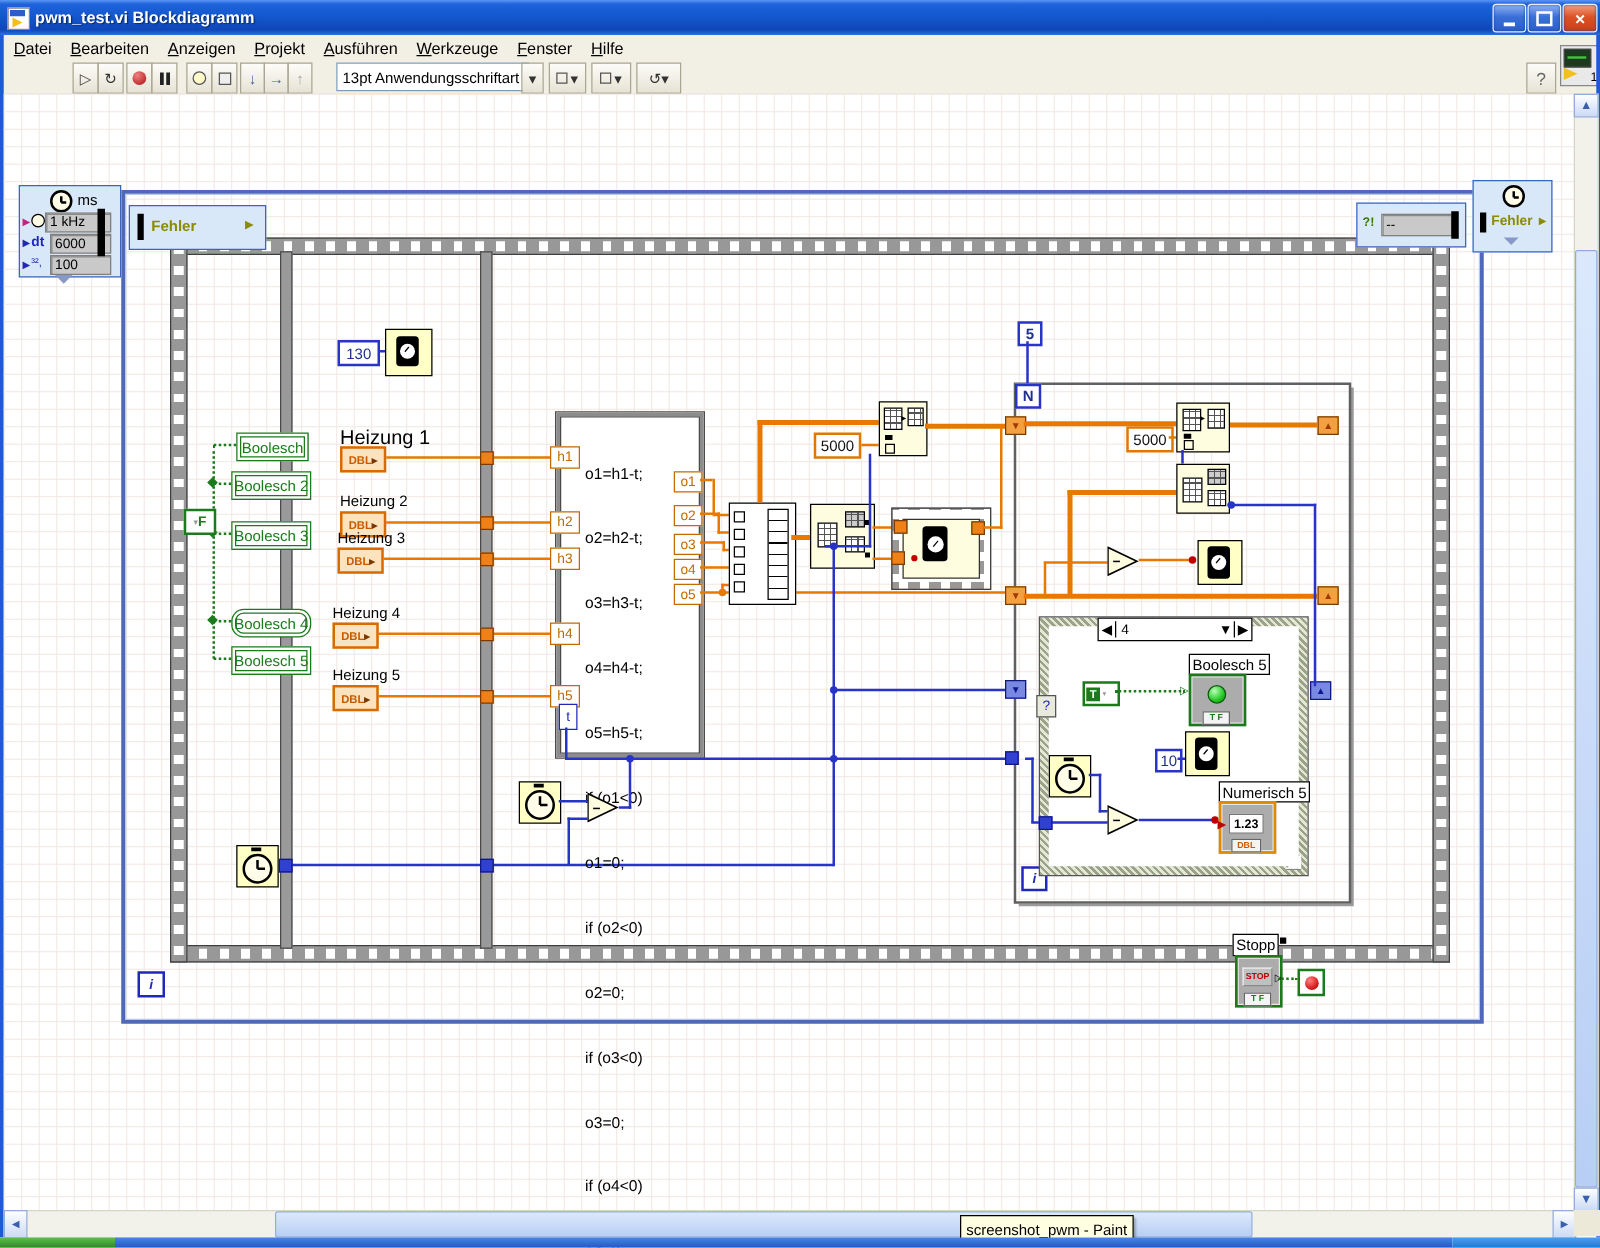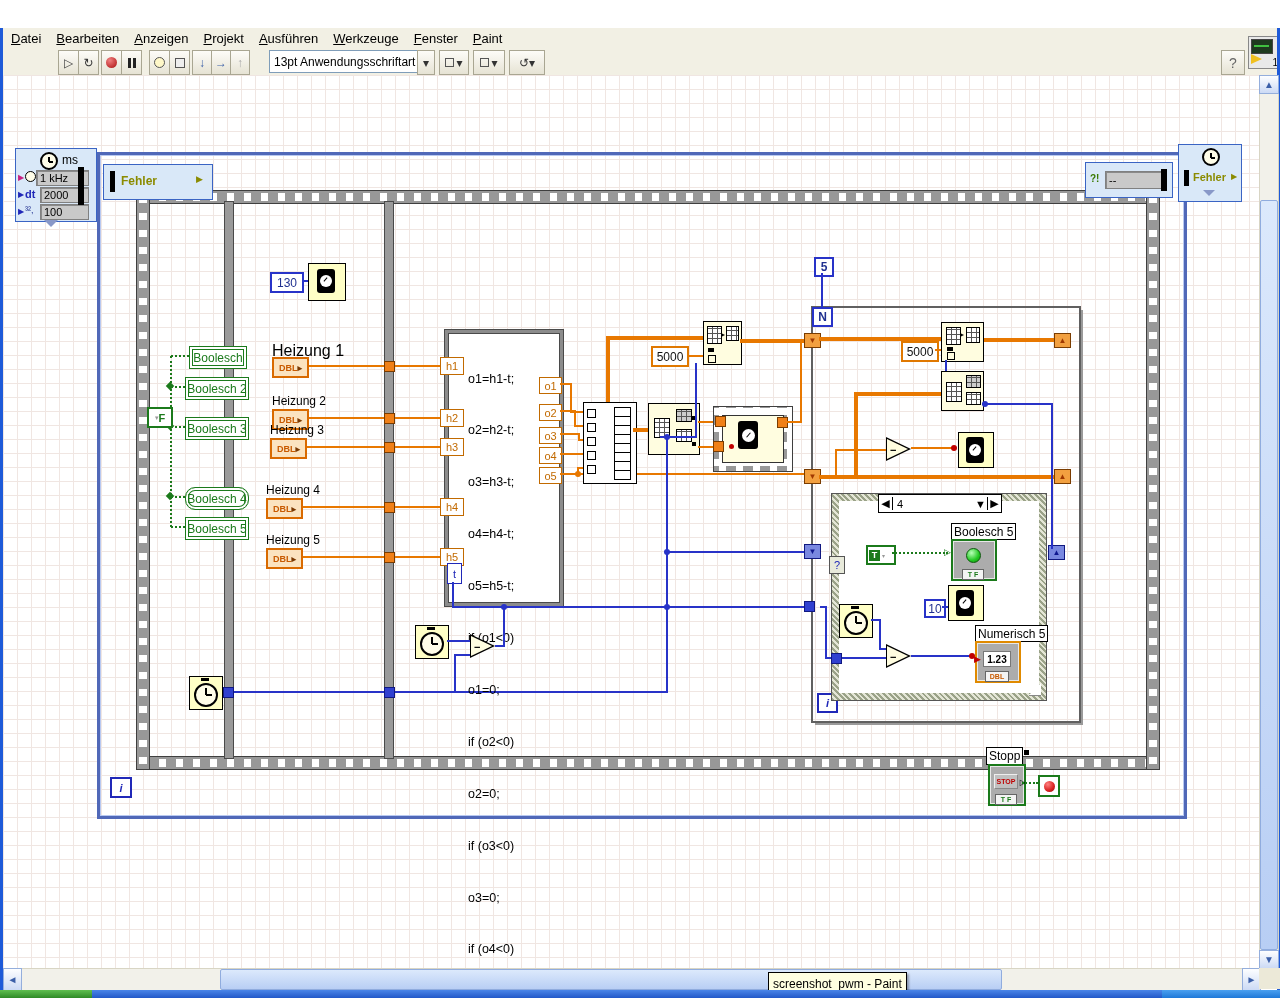--- a/index.html
+++ b/index.html
@@ -89,30 +89,46 @@
     display:flex;align-items:center;justify-content:center;font-size:10px;font-weight:bold;}
   .scroll-thumb{background:linear-gradient(180deg,#DCE9FC,#B8CEF4);border:1px solid #90ACDE;border-radius:2px;}
   .tooltip{background:#FFFFE1;border:1px solid #000;font-size:12px;display:flex;align-items:center;
     padding:0 4px;box-shadow:2px 2px 2px rgba(0,0,0,.3);}
 </style>
 </head>
 <body>
 
 <div id="screen">
 
+  <div class="abs titlebar">
+    <span class="abs" style="left:6px;top:6px;width:16px;height:16px;background:#fff;border:1px solid #888;">
+      <span class="abs" style="left:1px;top:1px;width:12px;height:5px;background:#2A5FC8;"></span>
+      <span class="abs" style="left:3px;top:7px;width:0;height:0;border-top:4px solid transparent;border-bottom:4px solid transparent;border-left:8px solid #F0C020;"></span>
+    </span>
+    <span class="abs" style="left:28px;top:6px;text-shadow:1px 1px 1px #0A2A6A;">pwm_test.vi Blockdiagramm</span>
+    <span class="abs tb-btn" style="left:1194px;top:3px;">
+        <span style="width:9px;height:3px;background:#fff;margin-top:9px;"></span>
+      </span>
+    <span class="abs tb-btn" style="left:1222px;top:3px;">
+        <span style="width:9px;height:8px;border:2px solid #fff;"></span>
+      </span>
+    <span class="abs tb-btn tb-close" style="left:1250px;top:3px;width:26px;">
+        <span style="font-size:14px;">×</span>
+      </span>
+  </div>
 
   <div class="abs menubar">
     <span class="menu-item">Datei</span>
     <span class="menu-item">Bearbeiten</span>
     <span class="menu-item">Anzeigen</span>
     <span class="menu-item">Projekt</span>
     <span class="menu-item">Ausführen</span>
     <span class="menu-item">Werkzeuge</span>
     <span class="menu-item">Fenster</span>
-    <span class="menu-item">Paint</span>
+    <span class="menu-item">Hilfe</span>
   </div>
 
   <div class="abs toolbar">
     <span class="tool-btn" style="left:55px;width:19px;">
         <span style="color:#444;">▷</span>
       </span>
     <span class="tool-btn" style="left:75px;width:19px;">
         <span>↻</span>
       </span>
     <span class="tool-btn" style="left:98px;width:19px;">
@@ -183,21 +199,21 @@
     <span class="abs clockc" style="left:24px;top:3px;width:14px;height:14px;">
         <span class="hand" style="left:6px;top:3px;width:2px;height:5px;"></span>
         <span class="hand" style="left:7px;top:7px;width:4px;height:2px;"></span>
       </span>
     <span class="abs" style="left:46px;top:4px;font-size:12px;">ms</span>
     <span class="abs" style="left:2px;top:24px;color:#C82080;font-size:8px;">▶</span>
     <span class="abs clockc" style="left:9px;top:22px;width:9px;height:9px;border-width:1px;"></span>
     <span class="abs sunken" style="left:20px;top:21px;width:48px;height:14px;">1 kHz</span>
     <span class="abs" style="left:2px;top:41px;color:#2028B8;font-size:8px;">▶</span>
     <span class="abs" style="left:9px;top:39px;color:#2028B8;font-size:11px;font-weight:bold;">dt</span>
-    <span class="abs sunken" style="left:24px;top:38px;width:44px;height:14px;">2000</span>
+    <span class="abs sunken" style="left:24px;top:38px;width:44px;height:14px;">6000</span>
     <span class="abs" style="left:2px;top:58px;color:#2028B8;font-size:8px;">▶</span>
     <span class="abs" style="left:9px;top:56px;color:#203090;font-size:9px;">³²,</span>
     <span class="abs sunken" style="left:24px;top:55px;width:44px;height:14px;">100</span>
     <span class="abs" style="left:62px;top:18px;width:6px;height:38px;background:#000;"></span>
   </div>
   <span class="abs" style="left:44px;top:220px;width:0;height:0;border-left:7px solid transparent;border-right:7px solid transparent;border-top:7px solid #8898C8;"></span>
 
   <div class="abs bluebox" style="left:103px;top:164px;width:108px;height:34px;">
     <span class="abs" style="left:6px;top:6px;width:5px;height:21px;background:#000;"></span>
     <span class="abs olive" style="left:17px;top:9px;">Fehler</span>

